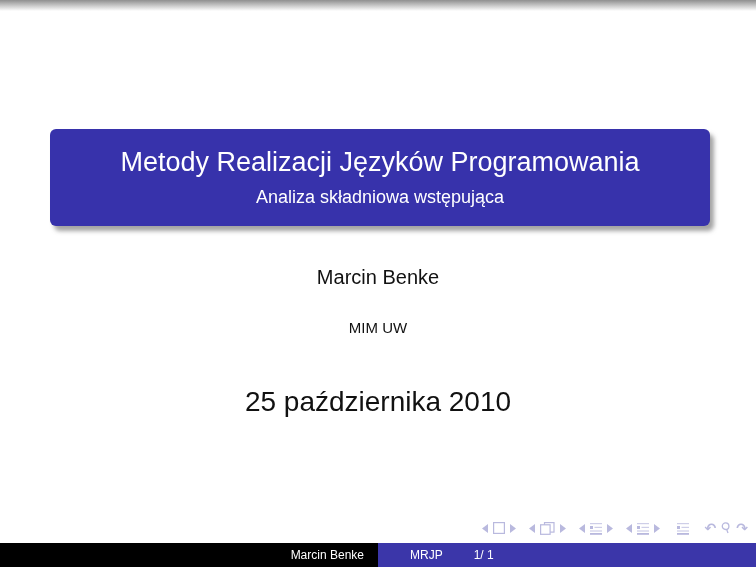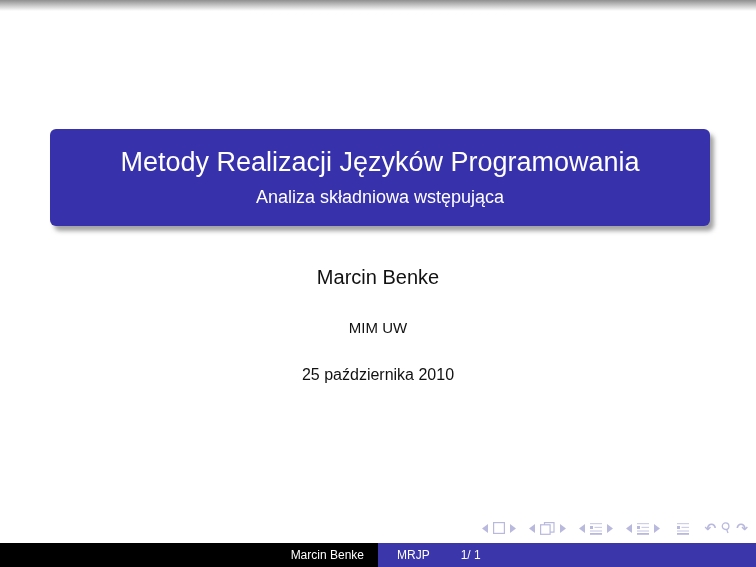--- a/index.html
+++ b/index.html
@@ -15,40 +15,40 @@
     position:absolute;left:50px;top:129px;width:660px;height:97px;box-sizing:border-box;
     background:var(--title-box,#3732ab);border-radius:6px;
     box-shadow:4px 5px 4px rgba(90,90,90,0.55);
     color:#ffffff;display:flex;flex-direction:column;align-items:center;justify-content:center;gap:11px;
   }
   .title{font-size:27px;line-height:1.05;}
   .subtitle{font-size:18px;line-height:1.05;}
   .centerline{position:absolute;left:0;width:756px;text-align:center;color:#111111;}
   .author{top:266px;font-size:20px;}
   .institute{top:319px;font-size:15px;}
-  .date{top:366px;font-size:16px;}
+  .date{top:386px;font-size:28px;}
   .nav{
     position:absolute;top:519px;right:8px;height:18px;
     display:flex;align-items:center;color:var(--nav-icon,#b9b9de);
   }
   .nav svg{display:block;}
   .navgroup{display:flex;align-items:center;gap:5px;}
   .gap12{width:13px;} .gap16{width:17px;} .gap18{width:16px;}
   .curved{font-family:"DejaVu Sans",sans-serif;font-size:14px;line-height:14px;font-weight:bold;}
   .footer{
     position:absolute;left:0;bottom:0;width:756px;height:24px;display:flex;
     font-size:12px;color:#ffffff;
   }
   .f-left{
     width:50%;background:var(--footer-black,#000000);box-sizing:border-box;
     display:flex;align-items:center;justify-content:flex-end;padding-right:14px;
   }
   .f-right{
     width:50%;background:var(--footer-blue,#3b36a9);box-sizing:border-box;
-    display:flex;align-items:center;padding-left:19px;gap:31px;
+    display:flex;align-items:center;padding-left:32px;gap:31px;
   }
 </style>
 </head>
 <body>
 
 <div class="slide">
 
   <div class="topbar"></div>
 
   <div class="titlebox">

